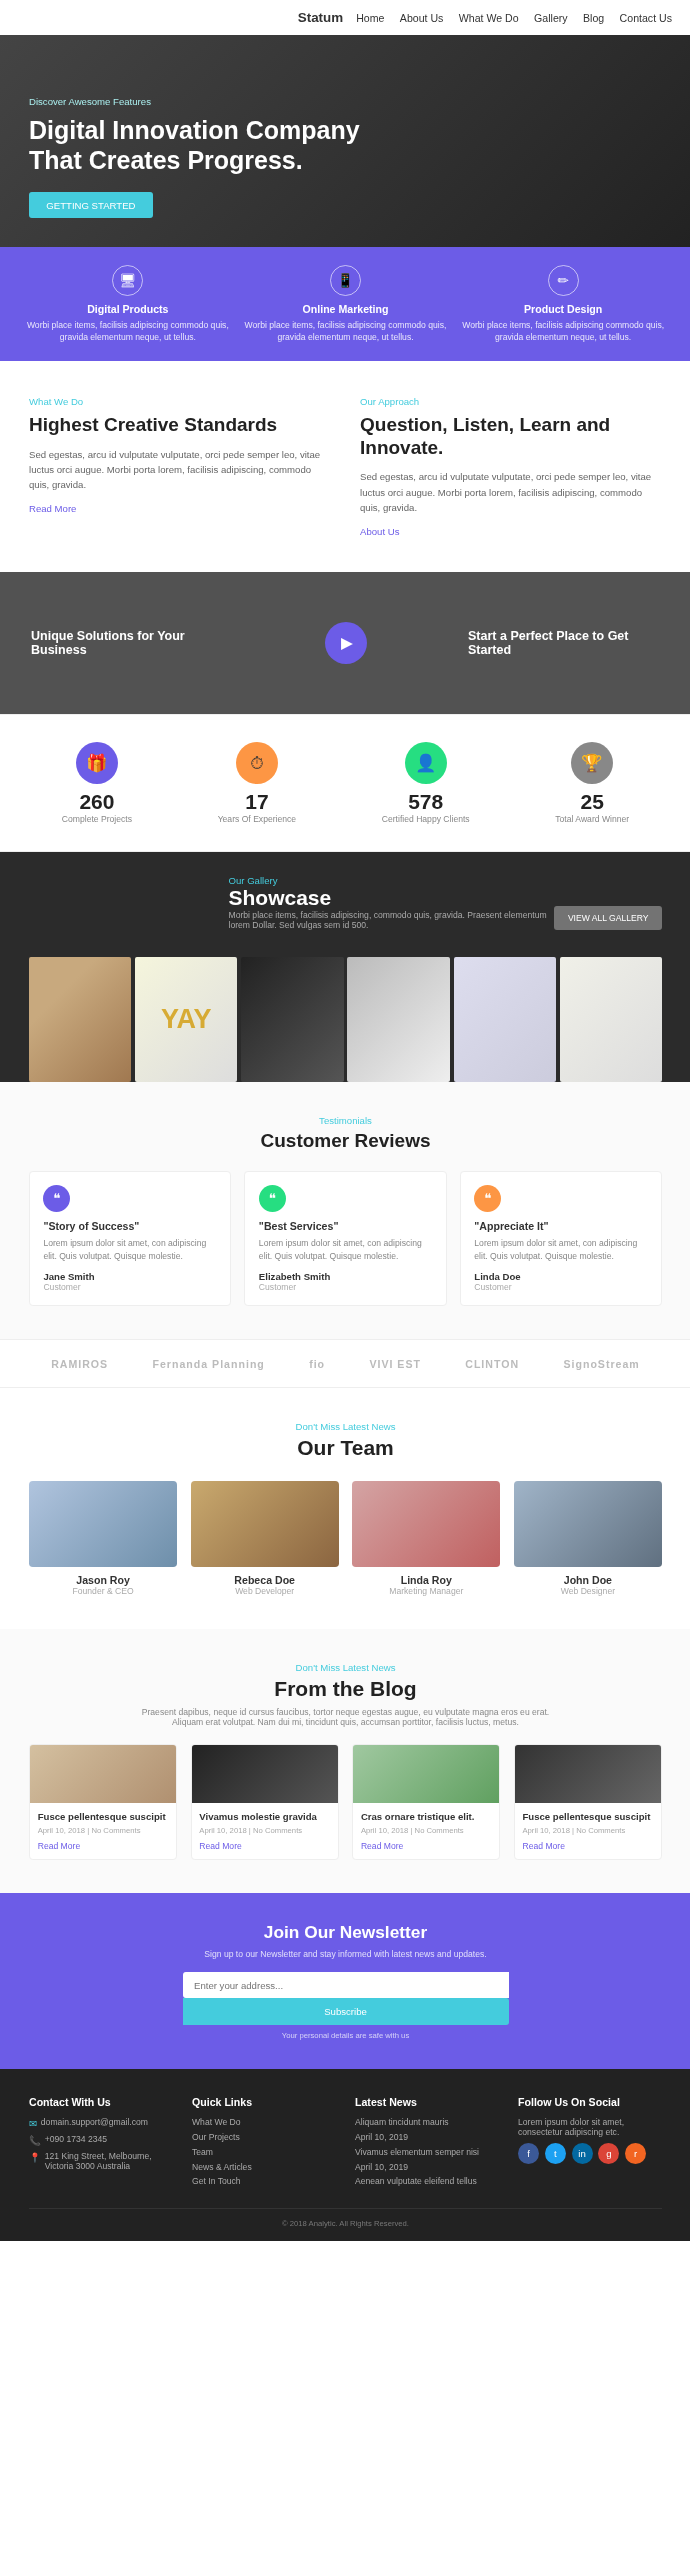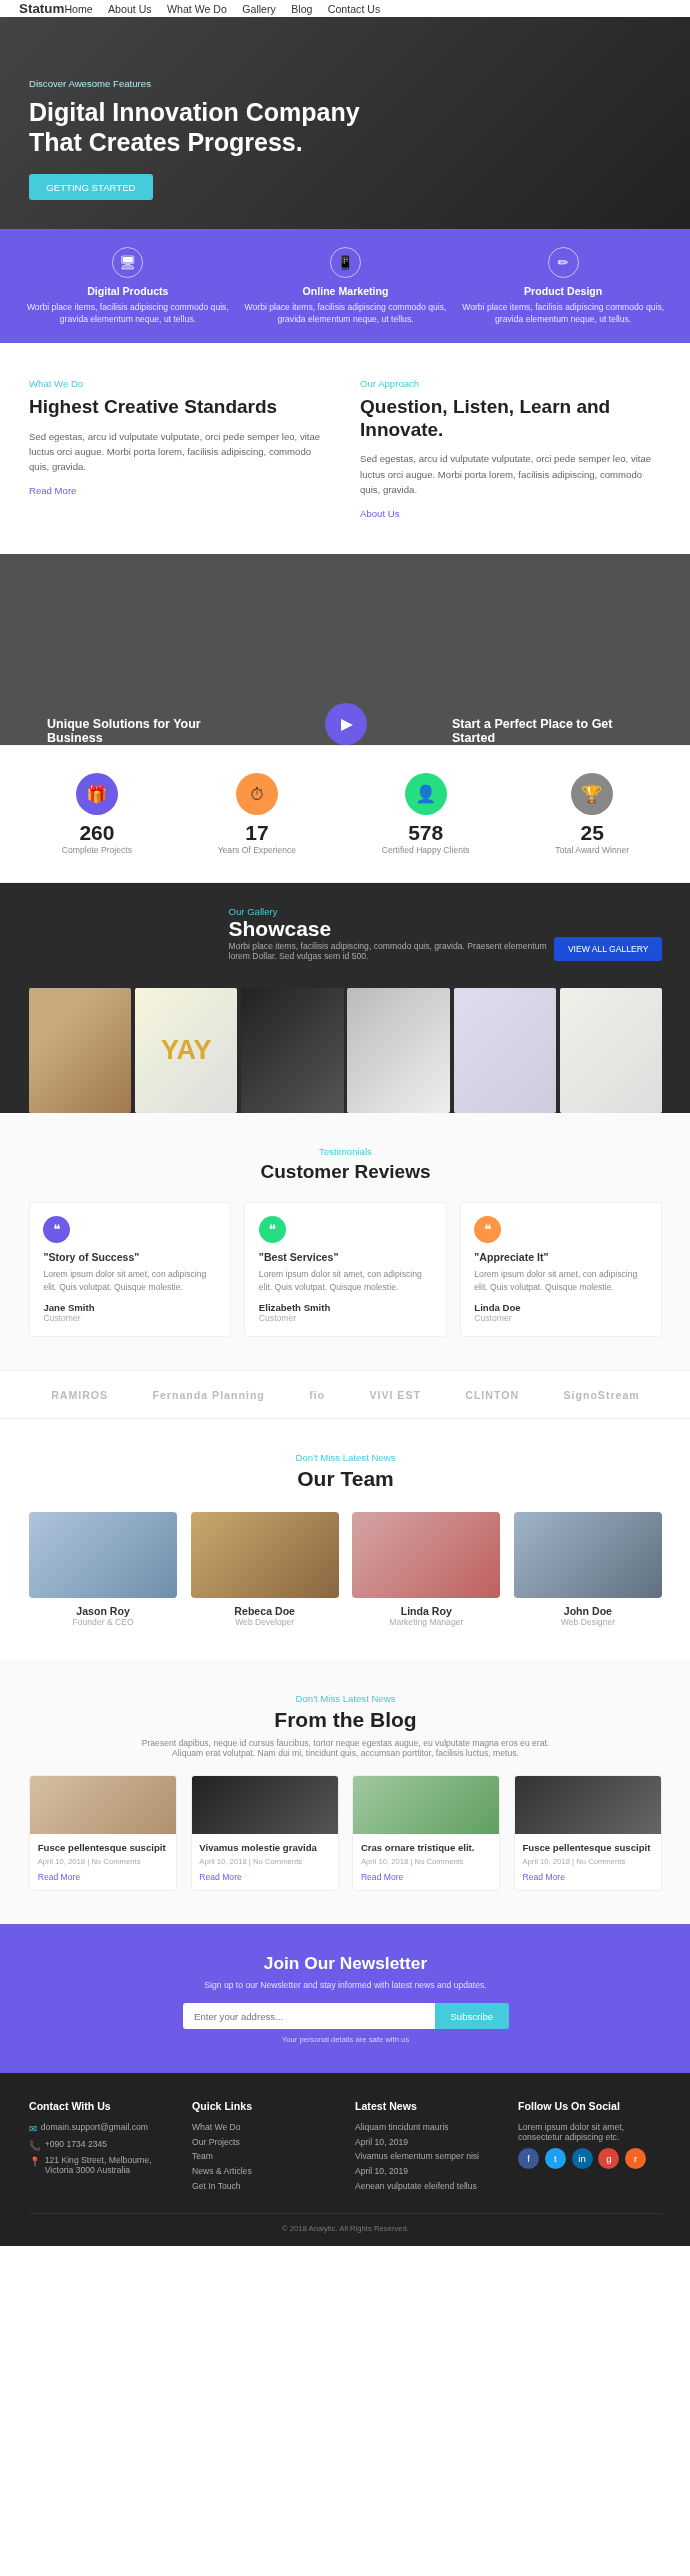--- a/index.html
+++ b/index.html
@@ -1,19 +1,19 @@
 <!DOCTYPE html>
 <html><head>
   <meta charset="utf-8">
   <style>
     * { margin: 0; padding: 0; box-sizing: border-box; }
     body { font-family: Arial, sans-serif; font-size: 11.5px; color: #333; background: #fff; width: 691px; }
 
     
-    .nav { display: flex; align-items: center; justify-content: flex-start; padding: 1px 19px; background: rgba(255,255,255,0.95); position: relative; z-index: 10; }
+    .nav { display: flex; align-items: center; justify-content: flex-end; padding: 10px 19px; background: rgba(255,255,255,0.95); position: relative; z-index: 10; gap: 13px; }
     .nav-logo { font-weight: bold; font-size: 13.4px; color: #333; }
     .nav-links { display: flex; gap: 15.4px; font-size: 10.6px; }
     .nav-links a { color: #333; text-decoration: none; }
 
     
     .hero { background: linear-gradient(rgba(0,0,0,0.45), rgba(0,0,0,0.45)), #555; min-height: 211px; display: flex; flex-direction: column; justify-content: center; padding: 29px 29px; position: relative; overflow: hidden; }
     .hero-bg { position: absolute; inset: 0; background: linear-gradient(135deg, #444 0%, #222 100%); z-index: 0; }
     .hero-content { position: relative; z-index: 1; }
     .hero-eyebrow { color: #aee; font-size: 9.6px; margin-bottom: 7.7px; margin-top: 32px; }
     .hero-title { color: #fff; font-size: 25px; font-weight: bold; line-height: 1.2; max-width: 345px; margin-bottom: 17.3px; }
@@ -28,39 +28,39 @@
 
     
     .section-two-col { display: flex; gap: 29px; padding: 35px 29px; }
     .col-half { flex: 1; }
     .section-label { font-size: 9.6px; color: #4cd; margin-bottom: 7.7px; }
     .section-title { font-size: 19px; font-weight: bold; color: #222; line-height: 1.2; margin-bottom: 9.6px; }
     .section-body { font-size: 9.6px; color: #666; line-height: 1.6; margin-bottom: 9.6px; }
     .read-more { color: #6c5ce7; font-size: 9.6px; text-decoration: none; cursor: pointer; }
 
     
-    .video-section { position: relative; background: linear-gradient(rgba(0,0,0,0.4),rgba(0,0,0,0.4)), #888; height: 191px; display: flex; align-items: flex-end; justify-content: space-between; padding: 0 47px; }
+    .video-section { position: relative; background: linear-gradient(rgba(0,0,0,0.4),rgba(0,0,0,0.4)), #888; height: 142px; display: flex; align-items: center; justify-content: space-between; padding: 0 31px; }
     .video-left, .video-right { color: #fff; font-size: 12.5px; font-weight: bold; max-width: 192px; }
     .video-play { width: 42px; height: 42px; border-radius: 50%; background: #6c5ce7; display: flex; align-items: center; justify-content: center; cursor: pointer; }
     .video-play::after { content: '▶'; color: #fff; font-size: 15.4px; margin-left: 2.9px; }
 
     
     .stats-bar { display: flex; justify-content: space-around; padding: 27px 19px; background: #fff; border-top: 1px solid #eee; border-bottom: 1px solid #eee; }
     .stat-item { text-align: center; }
     .stat-icon-circle { width: 42px; height: 42px; border-radius: 50%; display: flex; align-items: center; justify-content: center; margin: 0 auto 5.8px; font-size: 17.3px; }
     .stat-num { font-size: 21px; font-weight: bold; color: #222; }
     .stat-label { font-size: 8.6px; color: #888; }
 
     
     .gallery-section { background: #2b2b2b; padding: 23px 29px 0; }
     .gallery-header { display: flex; justify-content: flex-end; align-items: flex-end; margin-bottom: 27px; }
     .gallery-eyebrow { font-size: 9.6px; color: #4cd; }
     .gallery-title { font-size: 21px; font-weight: bold; color: #fff; }
     .gallery-desc { font-size: 8.6px; color: #aaa; max-width: 326px; }
-    .gallery-btn { background: #1d4ed8; color: #fff; padding: 6.7px 13.4px; font-size: 8.6px; border-radius: 2.9px; border: none; cursor: pointer; white-space: nowrap; }
+    .gallery-btn { background: #737373; color: #fff; padding: 6.7px 13.4px; font-size: 8.6px; border-radius: 2.9px; border: none; cursor: pointer; white-space: nowrap; }
     .gallery-grid { display: flex; gap: 3.8px; height: 125px; }
     .gallery-img { flex: 1; border-radius: 1.9px; overflow: hidden; }
     .g1 { background: linear-gradient(135deg, #c8a97e 30%, #a07850 100%); }
     .g2 { background: linear-gradient(135deg, #f5f5dc 0%, #ddd 100%); position: relative; display: flex; align-items: center; justify-content: center; }
     .g2::after { content: 'YAY'; font-size: 27px; font-weight: bold; color: #d4a017; opacity: 0.85; }
     .g3 { background: linear-gradient(135deg, #222 0%, #555 100%); }
     .g4 { background: linear-gradient(135deg, #bbb 0%, #eee 100%); }
     .g5 { background: linear-gradient(135deg, #dde 0%, #ccd 100%); }
     .g6 { background: linear-gradient(135deg, #f0f0e8 0%, #ddd 100%); }
 
@@ -108,21 +108,21 @@
     .bi4 { background: linear-gradient(135deg, #333 0%, #666 100%); }
     .blog-card-body { padding: 7.7px; }
     .blog-card-title { font-size: 9.6px; font-weight: bold; color: #333; margin-bottom: 2.9px; line-height: 1.3; }
     .blog-card-date { font-size: 7.7px; color: #aaa; margin-bottom: 3.8px; }
     .blog-card-readmore { font-size: 8.6px; color: #6c5ce7; cursor: pointer; }
 
     
     .newsletter { background: #6c5ce7; padding: 29px 14px; text-align: center; }
     .newsletter-title { font-size: 17.3px; font-weight: bold; color: #fff; margin-bottom: 5.8px; }
     .newsletter-sub { font-size: 8.6px; color: rgba(255,255,255,0.8); margin-bottom: 13.4px; }
-    .newsletter-form { display: flex; justify-content: center; gap: 0; max-width: 326px; margin: 0 auto 5.8px; }
+    .newsletter-form { display: flex; justify-content: center; gap: 0; max-width: 326px; margin: 0 auto 5.8px; flex-direction: column; }
     .newsletter-input { flex: 1; padding: 7.7px 11.5px; border: none; border-radius: 2.9px 0 0 2.9px; font-size: 9.6px; }
     .newsletter-btn { background: #4cd; color: #fff; border: none; padding: 7.7px 15.4px; border-radius: 0 2.9px 2.9px 0; font-size: 9.6px; cursor: pointer; }
     .newsletter-note { font-size: 7.7px; color: rgba(255,255,255,0.7); }
 
     
     .footer { background: #222; padding: 27px 29px 13.4px; }
     .footer-cols { display: flex; gap: 19px; margin-bottom: 17.3px; }
     .footer-col { flex: 1; }
     .footer-col-title { font-size: 10.6px; font-weight: bold; color: #fff; margin-bottom: 9.6px; }
     .footer-col-item { font-size: 8.6px; color: #aaa; margin-bottom: 4.8px; display: flex; align-items: flex-start; gap: 3.8px; }

